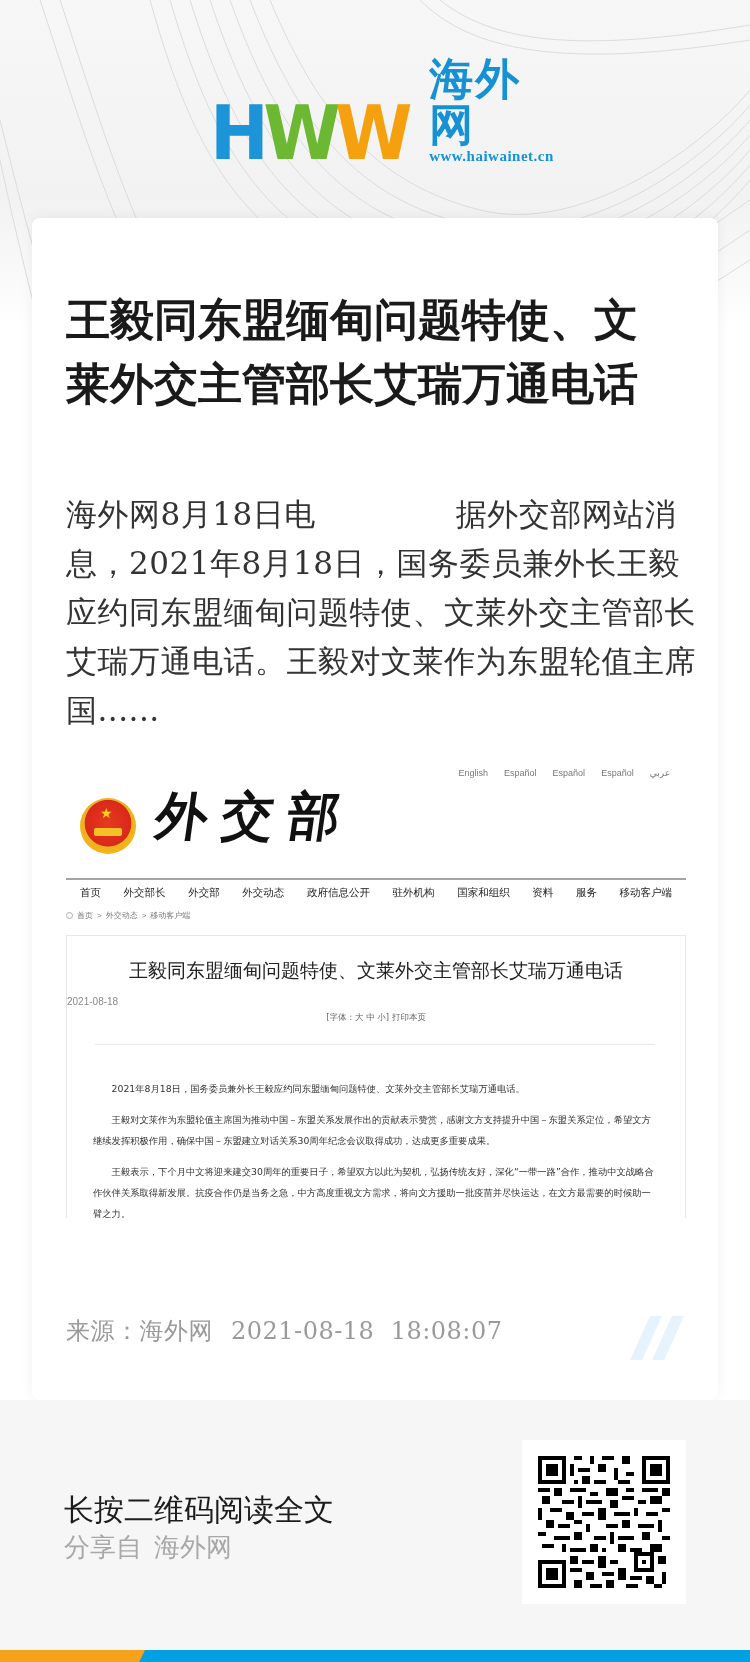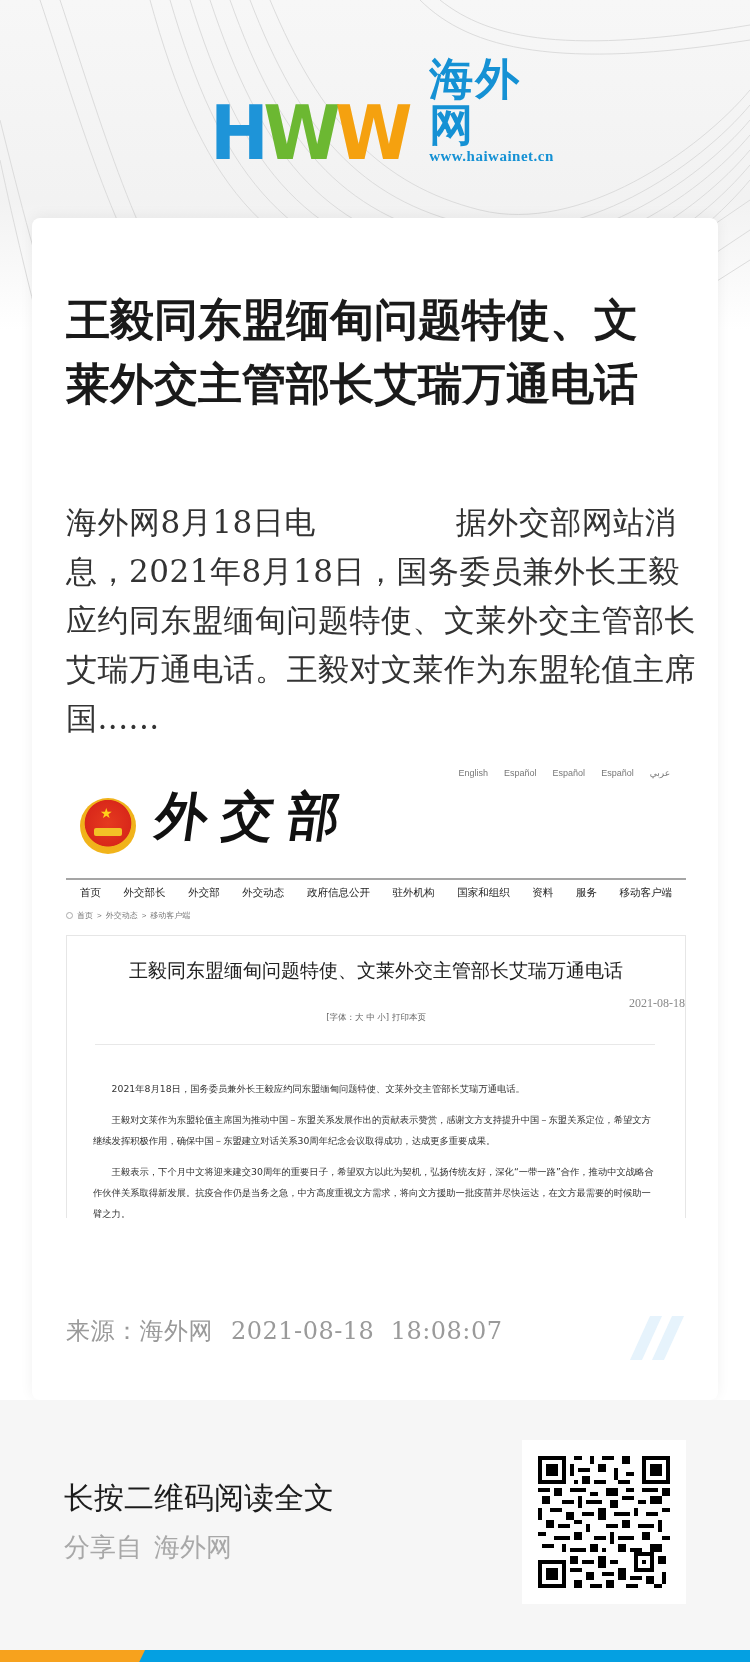--- a/index.html
+++ b/index.html
@@ -25,51 +25,51 @@
     position: absolute; left: 32px; top: 218px; width: 686px; height: 1182px;
     background: #ffffff; border-radius: 8px;
     box-shadow: 0 -2px 14px rgba(0,0,0,0.06);
   }
   .headline {
     position: absolute; left: 34px; top: 70px; width: 600px;
     font-family: "DejaVu Serif", serif; font-weight: bold;
     font-size: 44px; line-height: 64px; color: #1a1a1a; margin: 0;
   }
   .summary {
-    position: absolute; left: 34px; top: 280px; width: 630px;
+    position: absolute; left: 34px; top: 272px; width: 630px;
     font-family: "DejaVu Serif", serif; font-size: 31px; line-height: 49px;
     color: #333333; margin: 0; letter-spacing: 0.5px;
   }
   .summary .gap { display: inline-block; width: 140px; }
 
   .shot { position: absolute; left: 34px; top: 530px; width: 620px; height: 470px; overflow: hidden; }
   .lang-bar { position: absolute; right: 16px; top: 20px; display: flex; gap: 16px; font-family: "Liberation Sans", sans-serif; font-size: 9px; color: #777; }
   .emblem { position: absolute; left: 14px; top: 50px; width: 56px; height: 56px; border-radius: 50%;
     background: radial-gradient(circle at 50% 45%, #e53a1f 0%, #d9281a 55%, #f0b21b 57%, #f3b81a 100%); }
   .emblem .star { position: absolute; left: 20px; top: 8px; color: #ffd21a; font-size: 14px; line-height: 14px; }
   .emblem .gate { position: absolute; left: 14px; top: 30px; width: 28px; height: 8px; background: #f3c226; border-radius: 2px; }
   .ministry-calligraphy { position: absolute; left: 90px; top: 34px; font-family: "DejaVu Serif", serif; font-weight: bold; font-size: 52px; color: #111; letter-spacing: 14px; transform: skewX(-8deg); }
   .mfa-nav { position: absolute; left: 0; top: 130px; width: 620px; border-top: 2px solid #a5a5a5; display: flex; justify-content: space-between; padding: 6px 14px 0 14px; box-sizing: border-box; font-family: "DejaVu Sans", sans-serif; font-size: 10.5px; color: #222; }
   .breadcrumb { position: absolute; left: 0; top: 162px; font-family: "Liberation Sans", sans-serif; font-size: 8px; color: #777; display: flex; gap: 4px; align-items: center; }
   .breadcrumb .dot { width: 7px; height: 7px; border-radius: 50%; border: 1px solid #aaa; box-sizing: border-box; display: inline-block; }
   .article-box { position: absolute; left: 0; top: 187px; width: 618px; height: 300px; border: 1px solid #e6e6e6; border-bottom: none; }
   .art-title { position: absolute; left: 0; top: 22px; width: 618px; text-align: center; font-family: "DejaVu Sans", sans-serif; font-size: 19px; color: #222; }
-  .art-date { position: absolute; left: 0; top: 60px; width: 618px; text-align: right; font-family: Liberation Serif, serif; font-size: 12px; color: #888; }
+  .art-date { position: absolute; left: 0; top: 60px; width: 618px; text-align: left; font-family: Liberation Sans, sans-serif; font-size: 10px; color: #888; }
   .art-tools { position: absolute; left: 0; top: 76px; width: 618px; text-align: center; font-family: "DejaVu Sans", sans-serif; font-size: 8.5px; color: #666; }
   .art-tools span + span { }
   .art-rule { position: absolute; left: 28px; top: 108px; width: 560px; border-top: 1px solid #e8e8e8; }
   .art-body { position: absolute; left: 26px; top: 142px; width: 566px; font-family: "DejaVu Sans", sans-serif; font-size: 9.3px; line-height: 21px; color: #333; }
   .art-body p { margin: 0 0 10px 0; text-indent: 2em; }
 
   .source { position: absolute; left: 34px; top: 1097px; font-family: "DejaVu Serif", serif; font-size: 24px; color: #9a9a9a; letter-spacing: 0.5px; }
   .source span + span { margin-left: 18px; }
   .slash-deco { position: absolute; left: 596px; top: 1098px; width: 60px; height: 44px; }
 
   .footer { position: absolute; left: 0; top: 1400px; width: 750px; height: 250px; background: #f6f6f6; }
-  .cta { position: absolute; left: 64px; top: 78px; font-family: "DejaVu Serif", serif; font-size: 30px; color: #1c1c1c; }
+  .cta { position: absolute; left: 64px; top: 90px; font-family: "DejaVu Serif", serif; font-size: 30px; color: #1c1c1c; }
   .share { position: absolute; left: 64px; top: 130px; font-family: "DejaVu Serif", serif; font-size: 26px; color: #a8a8a8; }
   .share span + span { margin-left: 12px; }
   .qr-wrap { position: absolute; left: 522px; top: 40px; width: 164px; height: 164px; background: #fff; }
   .qr-wrap svg { position: absolute; left: 16px; top: 16px; }
   .stripe { position: absolute; left: 0; top: 1650px; width: 750px; height: 12px; background: #04a0e2; }
   .stripe-orange { position: absolute; left: 0; top: 0; width: 145px; height: 12px; background: #f7a21d; clip-path: polygon(0 0, 100% 0, 96% 100%, 0 100%); }
 </style>
 </head>
 <body>
 

